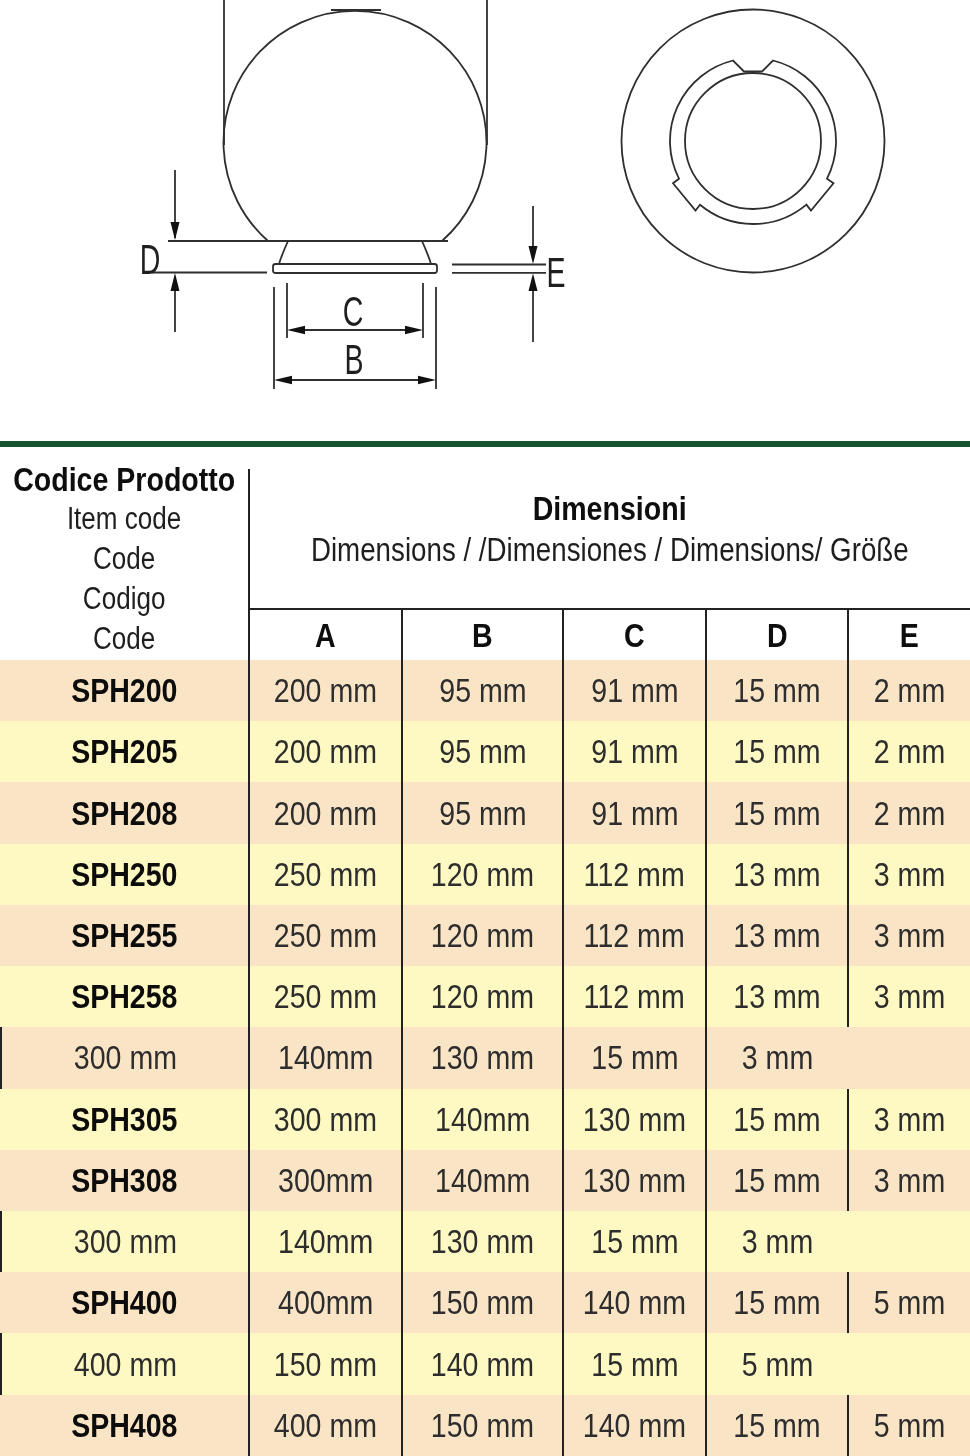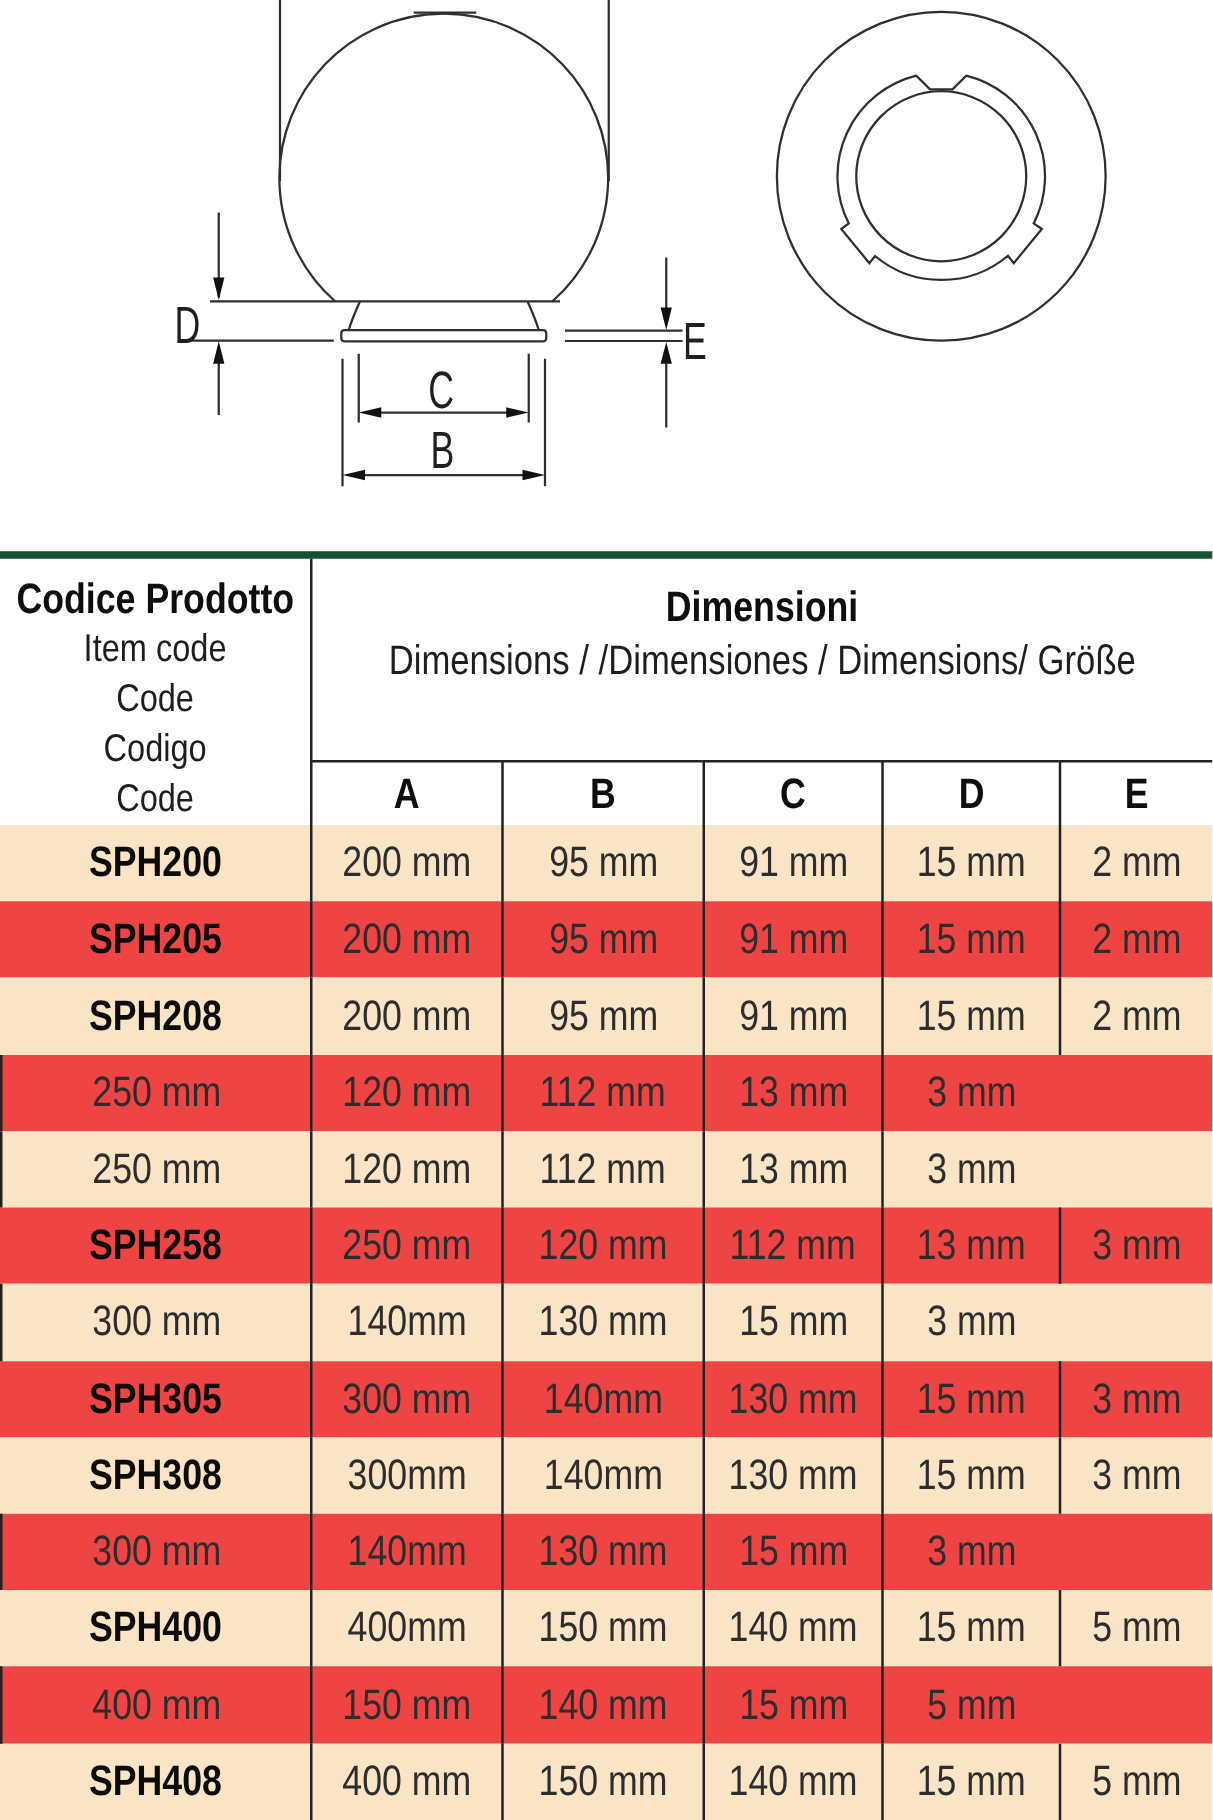--- a/index.html
+++ b/index.html
@@ -30,36 +30,36 @@
     grid-column:1;grid-row:1/3;
     display:flex;flex-direction:column;align-items:center;
     padding-top:12px;line-height:40px;
   }
   .codes-head .line1{font-size:34px;font-weight:bold;color:#0e0e0e;}
   .codes-head .sub{font-size:31px;color:#1e1e1e;}
   .dim-head{
     grid-column:2/7;grid-row:1;
     border-left:2.5px solid #222;box-sizing:border-box;
     display:flex;flex-direction:column;align-items:center;
-    padding-top:18px;line-height:42px;
+    padding-top:18px;line-height:42px;margin-top:22px;
   }
   .dim-head .title{font-size:34px;font-weight:bold;color:#0e0e0e;}
   .dim-head .subtitle{font-size:33px;color:#1e1e1e;}
   .col-cell{
     grid-row:2;
     border-left:2.5px solid #222;border-top:2.5px solid #222;box-sizing:border-box;
     display:flex;align-items:center;justify-content:center;
     font-size:34px;font-weight:bold;color:#0e0e0e;
   }
   .tbody{display:block;border-radius:31px;}
   .trow{
     display:grid;
     grid-template-columns:248px 153px 161px 143px 142px 123px;
     height:61.23px;
-    background:#ef4444;
+    background:#fef9c3;
   }
   .trow.alt{background:var(--row-alt,#fae4c6);}
   .cell{
     display:flex;align-items:center;justify-content:center;
     box-sizing:border-box;overflow:hidden;
   }
   .cell.dim{border-left:2.5px solid #222;font-size:34px;color:#2d2d2d;}
   .cell.code{font-size:34px;font-weight:bold;color:#0c0c0c;}
 
   svg text{font-family:"Liberation Sans",sans-serif;fill:#1f1f1f;}
@@ -224,38 +224,44 @@
         </div>
       <div class="cell dim">
           <span class="cond">15 mm</span>
         </div>
       <div class="cell dim">
           <span class="cond">2 mm</span>
         </div>
     </div>
 
     <div class="trow">
+      <div class="cell code">
+          <span class="cond">SPH250</span>
+        </div>
       <div class="cell dim">
           <span class="cond">250 mm</span>
         </div>
       <div class="cell dim">
           <span class="cond">120 mm</span>
         </div>
       <div class="cell dim">
           <span class="cond">112 mm</span>
         </div>
       <div class="cell dim">
           <span class="cond">13 mm</span>
         </div>
       <div class="cell dim">
           <span class="cond">3 mm</span>
         </div>
     </div>
 
     <div class="trow alt">
+      <div class="cell code">
+          <span class="cond">SPH255</span>
+        </div>
       <div class="cell dim">
           <span class="cond">250 mm</span>
         </div>
       <div class="cell dim">
           <span class="cond">120 mm</span>
         </div>
       <div class="cell dim">
           <span class="cond">112 mm</span>
         </div>
       <div class="cell dim">

